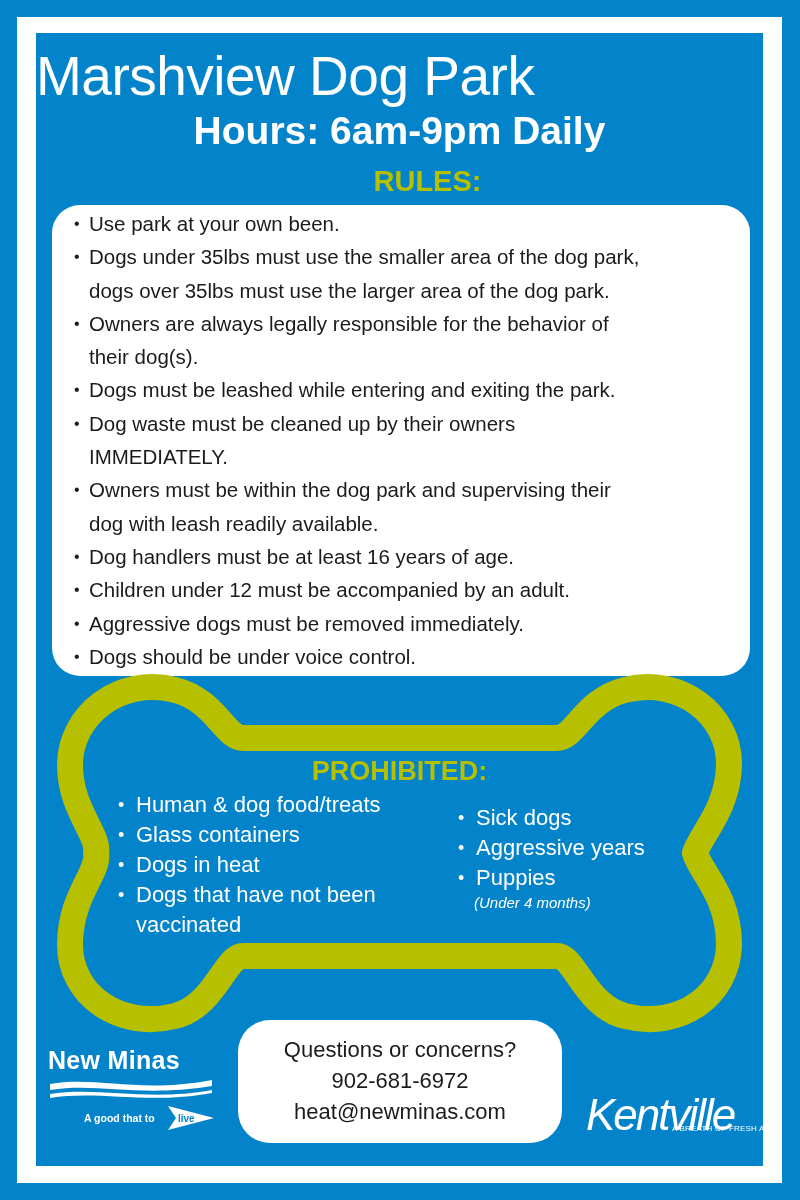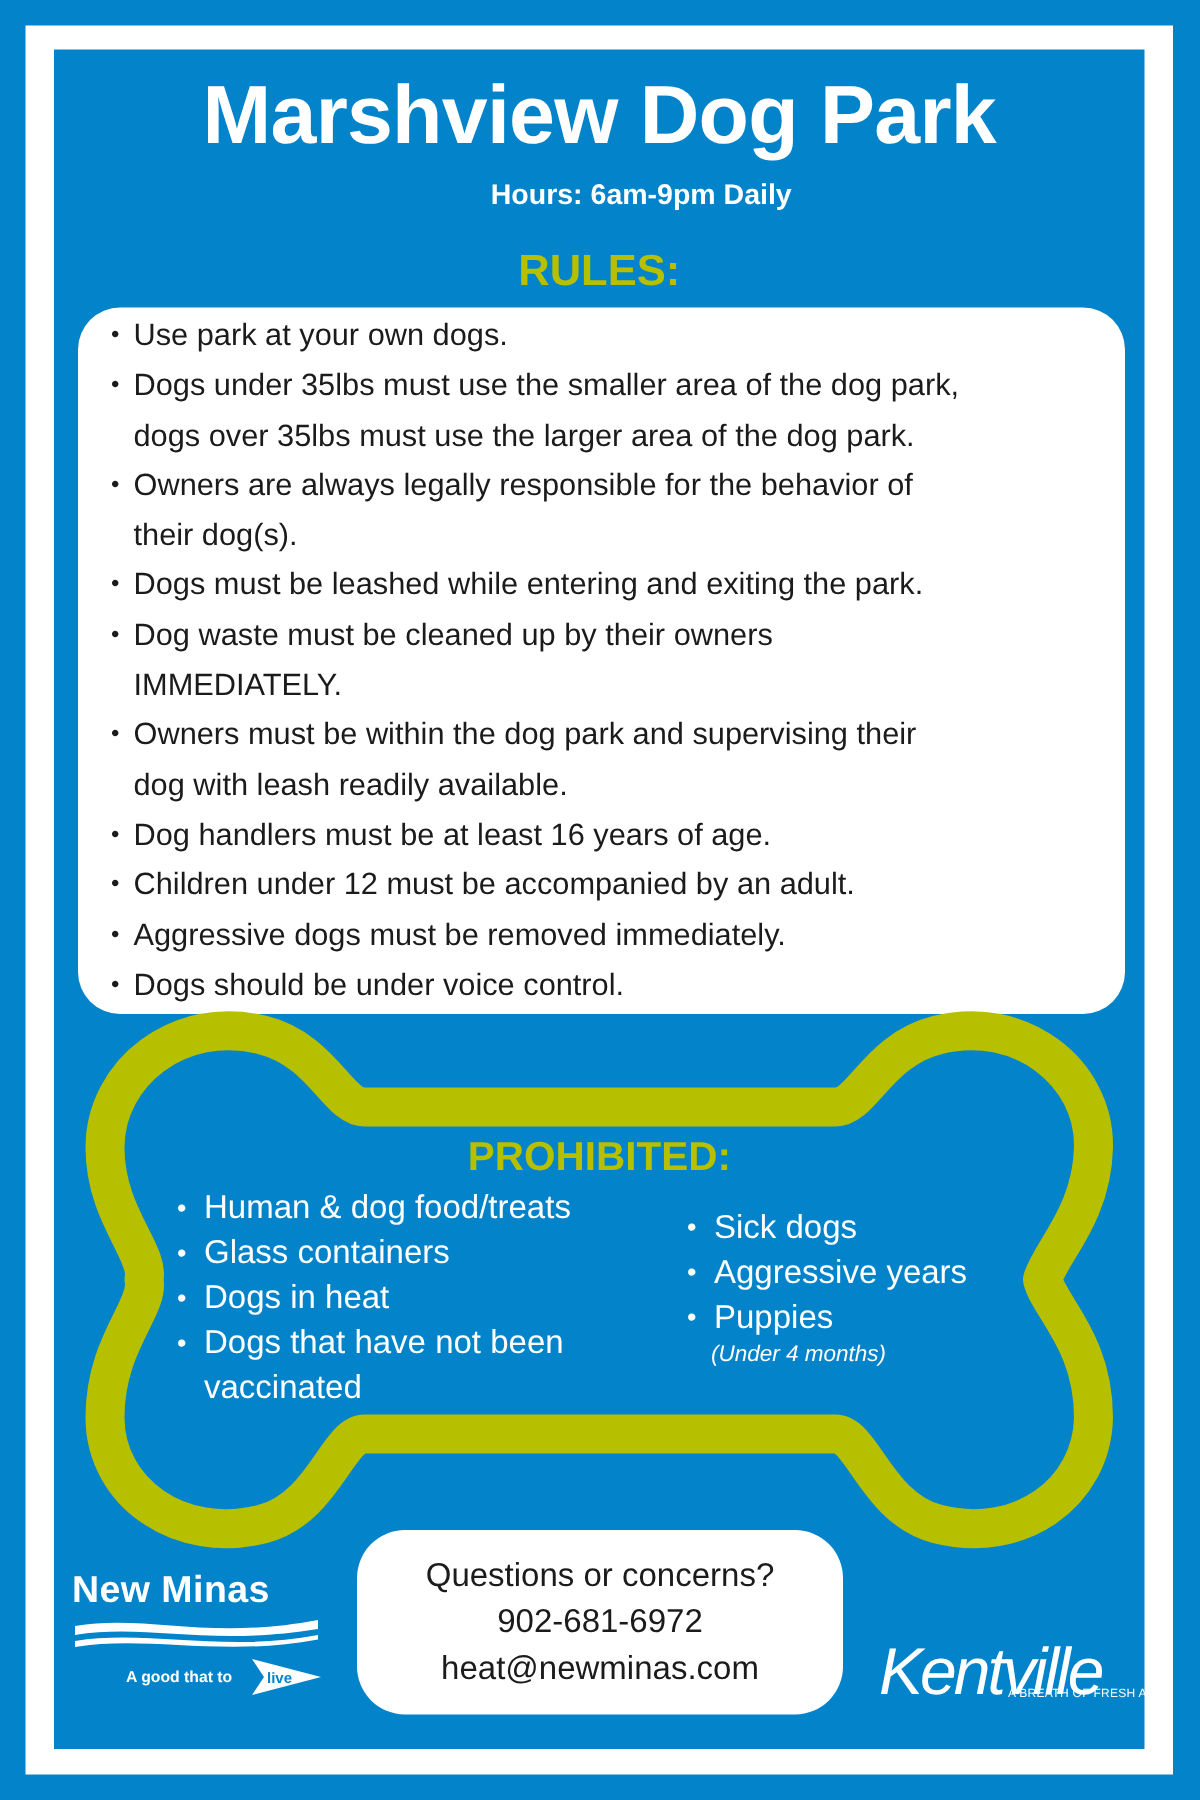--- a/index.html
+++ b/index.html
@@ -11,31 +11,31 @@
   .frame {
     position: absolute; left: 17px; top: 17px; width: 765px; height: 1166px;
     background: #ffffff;
   }
   .inner {
     position: absolute; left: 36px; top: 33px; width: 727px; height: 1133px;
     background: #0384CA;
   }
   .abs { position: absolute; }
   .title {
-    left: 36px; width: 727px; top: 44px; text-align: center;
-    color: #fff; font-weight: bold; font-size: 55px; line-height: 64px;
+    left: 36px; width: 727px; top: 44px; 
+    color: #fff; font-weight: normal; font-size: 55px; line-height: 64px;
     letter-spacing: -0.5px;
   }
   .hours {
     left: 36px; width: 727px; top: 113px; text-align: center;
-    color: #fff; font-weight: bold; font-size: 19px; line-height: 36px; margin-left: 28px;
+    color: #fff; font-weight: bold; font-size: 39px; line-height: 36px;
   }
   .rules-title {
     left: 36px; width: 727px; top: 163px; text-align: center;
-    color: #B6BF00; font-weight: bold; font-size: 29px; line-height: 36px;
+    color: #B6BF00; font-weight: bold; font-size: 29px; line-height: 36px; padding-left: 28px;
   }
   .rules-box {
     left: 52px; top: 205px; width: 698px; height: 471px;
     background: #fff; border-radius: 28px;
   }
   .rules-list {
     list-style: none; margin: 0; padding: 0;
     position: absolute; left: 24px; top: 2px; width: 670px;
     color: #1b1b1b; font-size: 20.5px; line-height: 33.3px;
   }
@@ -89,21 +89,21 @@
 
 <div class="frame"></div>
 <div class="inner"></div>
 
 <div class="abs title">Marshview Dog Park</div>
 <div class="abs hours">Hours: 6am-9pm Daily</div>
 <div class="abs rules-title">RULES:</div>
 
 <div class="abs rules-box">
   <ul class="rules-list">
-    <li><span class="bullet">•</span> <span>Use park at your own dogs.</span></li>
+    <li><span class="bullet">•</span> <span>Use park at your own been.</span></li>
     <li><span class="bullet">•</span> <span>Dogs under 35lbs must use the smaller area of the dog park,</span><br><span>dogs over 35lbs must use the larger area of the dog park.</span></li>
     <li><span class="bullet">•</span> <span>Owners are always legally responsible for the behavior of</span><br><span>their dog(s).</span></li>
     <li><span class="bullet">•</span> <span>Dogs must be leashed while entering and exiting the park.</span></li>
     <li><span class="bullet">•</span> <span>Dog waste must be cleaned up by their owners</span><br><span>IMMEDIATELY.</span></li>
     <li><span class="bullet">•</span> <span>Owners must be within the dog park and supervising their</span><br><span>dog with leash readily available.</span></li>
     <li><span class="bullet">•</span> <span>Dog handlers must be at least 16 years of age.</span></li>
     <li><span class="bullet">•</span> <span>Children under 12 must be accompanied by an adult.</span></li>
     <li><span class="bullet">•</span> <span>Aggressive dogs must be removed immediately.</span></li>
     <li><span class="bullet">•</span> <span>Dogs should be under voice control.</span></li>
   </ul>

